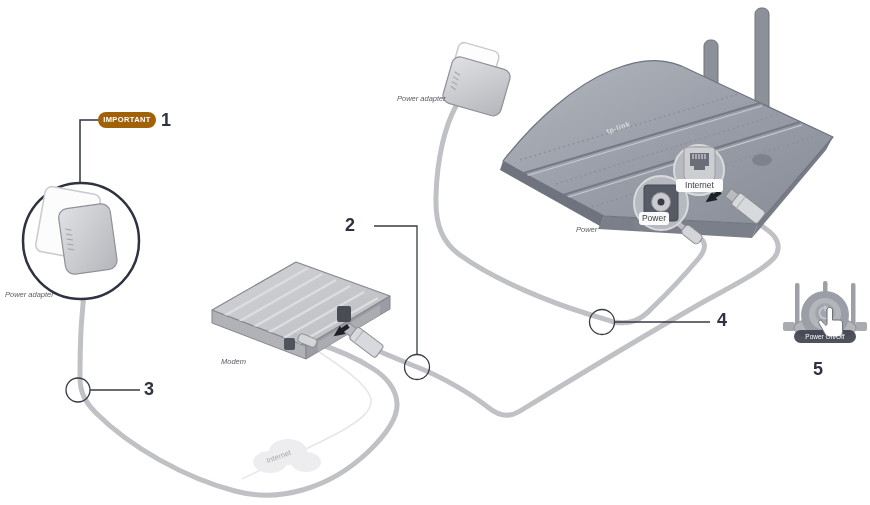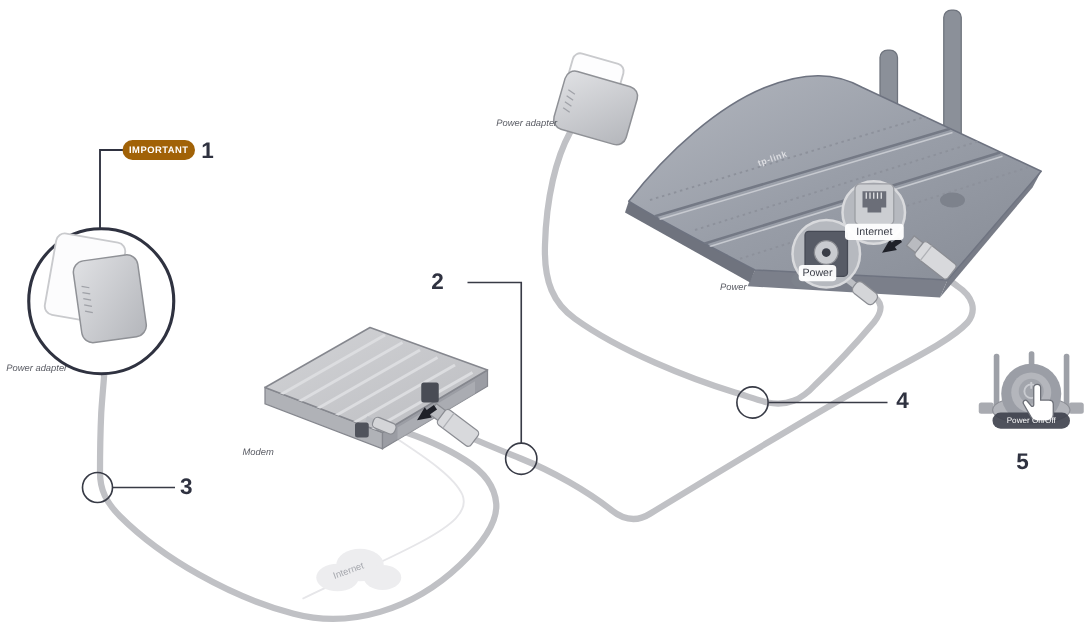--- a/index.html
+++ b/index.html
@@ -220,21 +220,21 @@
 
 <div class="pill" style="left:98px;top:112px;">IMPORTANT</div>
 <div class="stepnum" style="left:161px;top:111px;">1</div>
 <div class="stepnum" style="left:345px;top:216px;">2</div>
 <div class="stepnum" style="left:144px;top:380px;">3</div>
 <div class="stepnum" style="left:717px;top:311px;">4</div>
 <div class="stepnum" style="left:813px;top:360px;">5</div>
 
 <div class="lbl" style="left:5px;top:290px;">Power adapter</div>
 <div class="lbl" style="left:397px;top:94px;">Power adapter</div>
-<div class="lbl" style="left:194px;top:357px;">Modem</div>
+<div class="lbl" style="left:221px;top:357px;">Modem</div>
 <div class="lbl" style="left:576px;top:225px;">Power</div>
 
 <div class="portlbl" style="left:676px;top:179px;width:47px;">Internet</div>
 <div class="portlbl" style="left:639px;top:212px;width:30px;">Power</div>
 
 <div class="cloudlbl" style="left:266px;top:452px;">Internet</div>
 <div class="bandlbl" style="left:794px;top:330px;">Power On/Off</div>
 <div class="logolbl" style="left:606px;top:124px;">tp-link</div>
 
 </div>

